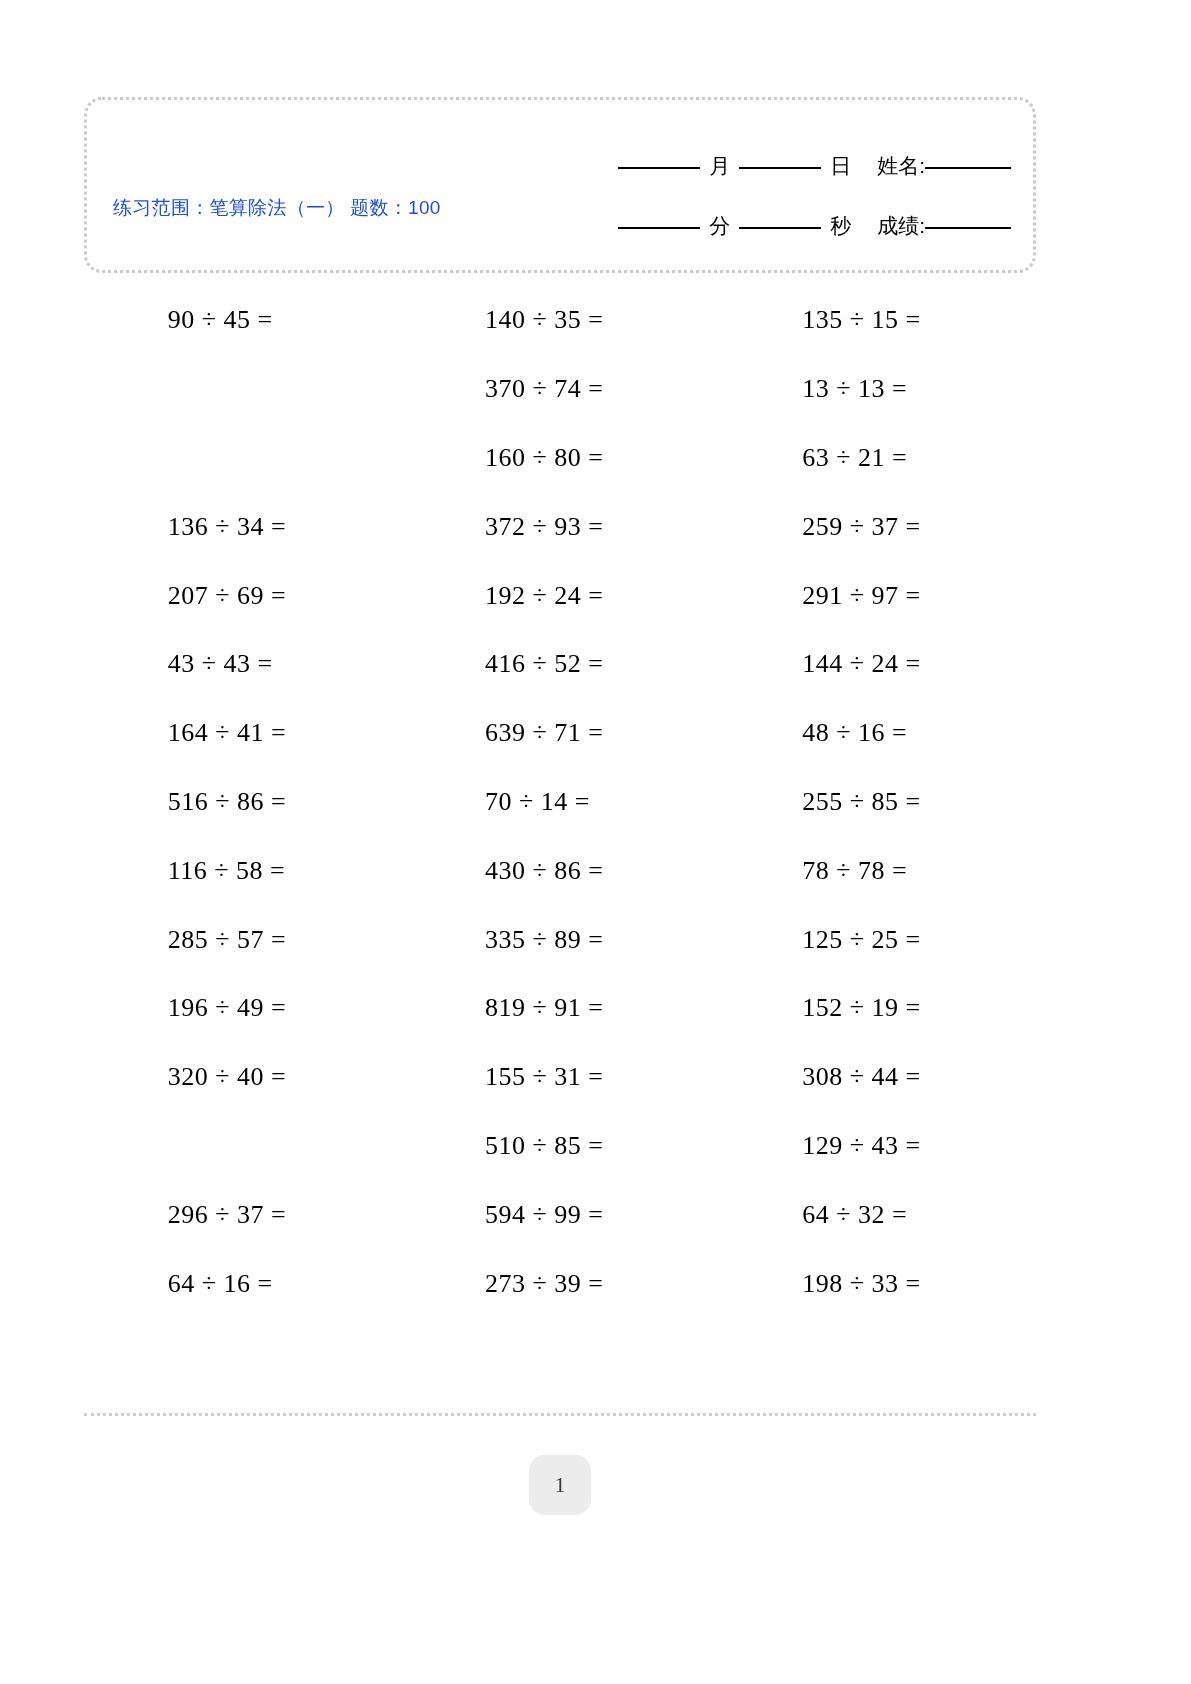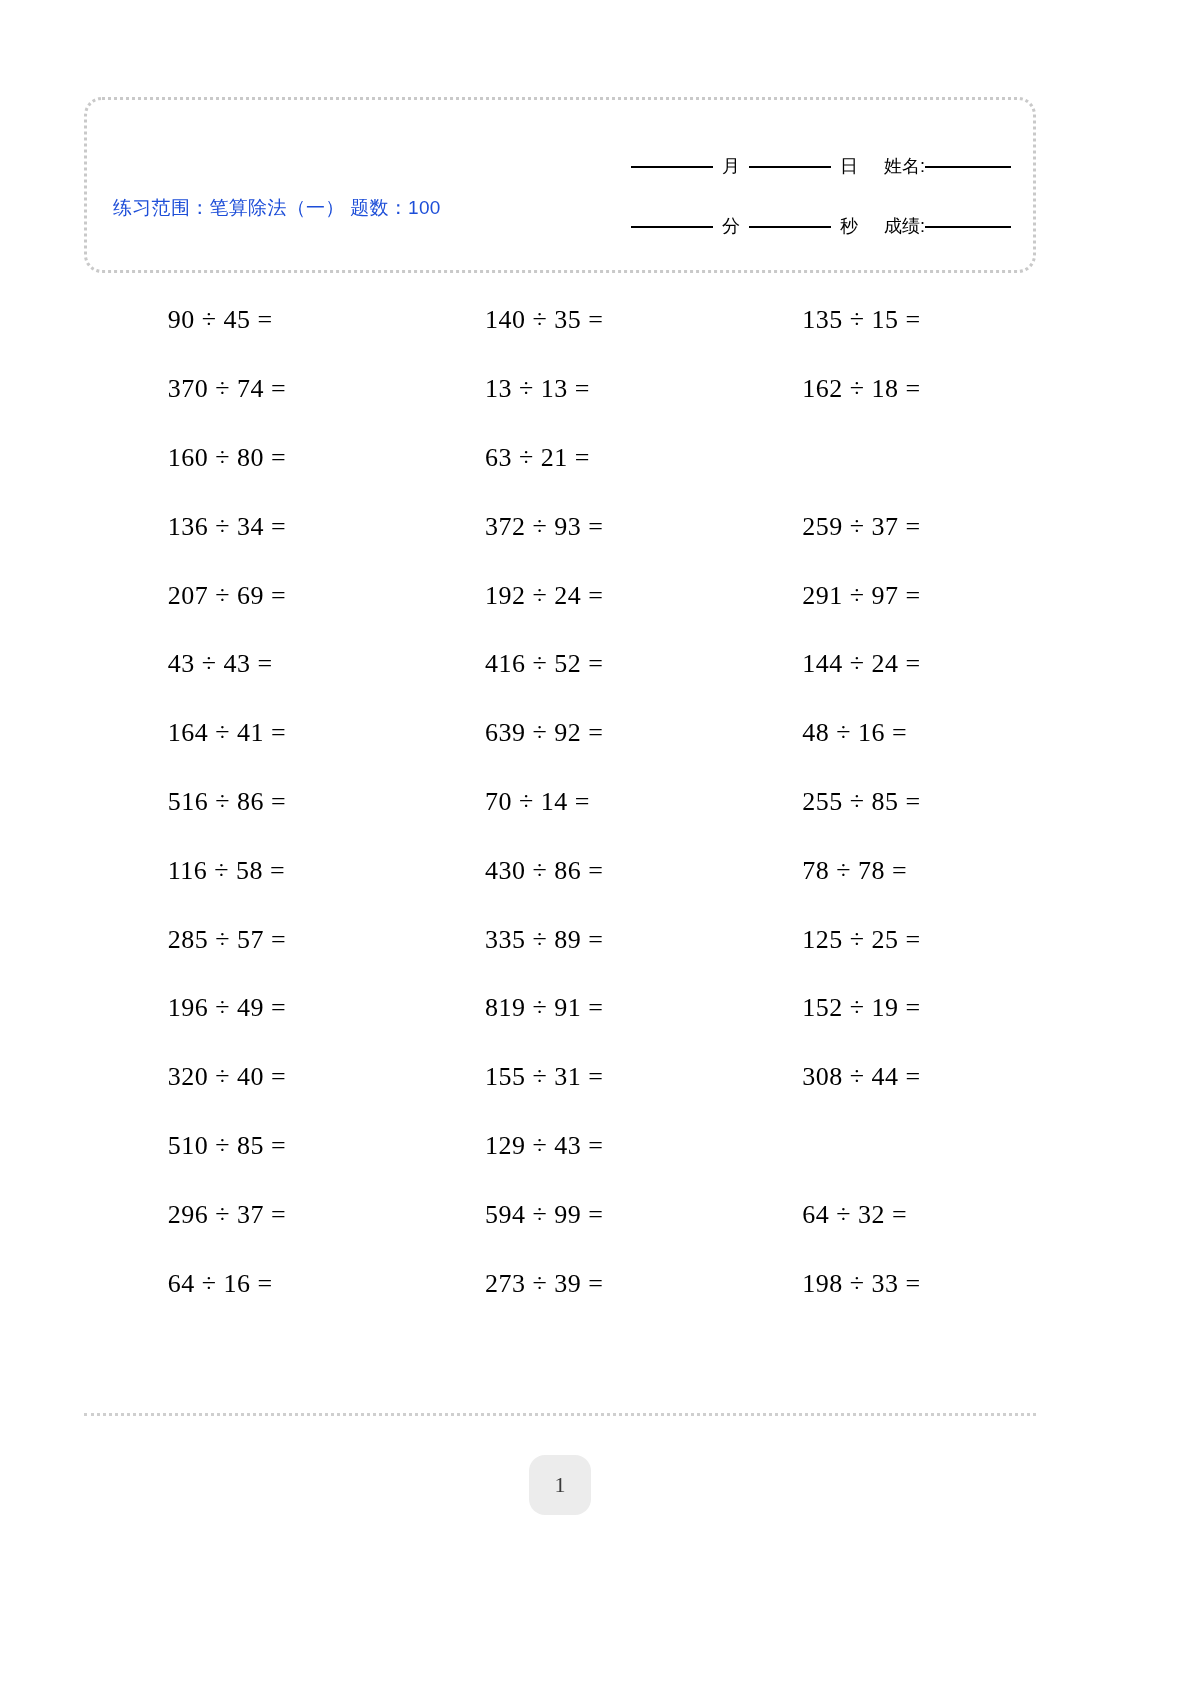--- a/index.html
+++ b/index.html
@@ -49,21 +49,21 @@
 
   .header-right {
     position: absolute;
     right: 22px;
     top: 36px;
     width: 470px;
     text-align: right;
   }
   .hr-line {
     font-family: "Liberation Sans", "DejaVu Sans", sans-serif;
-    font-size: 18px;
+    font-size: 21px;
     line-height: 60px;
     white-space: nowrap;
     display: block;
     text-align: right;
   }
   .blank-rule {
     display: inline-block;
     border-bottom: 2px solid #000;
     vertical-align: 4px;
   }
@@ -76,20 +76,21 @@
   .problems {
     position: absolute;
     left: 84px;
     top: 286px;
     width: 952px;
   }
   .prow {
     display: flex;
     height: 68.8px;
     align-items: center;
+    justify-content: flex-end;
   }
   .cell {
     width: 33.333%;
     text-align: center;
     font-size: 26px;
     font-family: "Liberation Serif", "DejaVu Serif", serif;
     white-space: nowrap;
     letter-spacing: 0.5px;
   }
   .cell-inner {
@@ -152,21 +153,20 @@
 
     <div class="prow">
       <div class="cell col1"><span class="cell-inner">90 ÷ 45 =</span></div>
       <div class="cell"><span class="cell-inner">140 ÷ 35 =</span></div>
       <div class="cell"><span class="cell-inner">135 ÷ 15 =</span></div>
     </div>
 
     <div class="prow">
       <div class="cell col1"><span class="cell-inner">370 ÷ 74 =</span></div>
       <div class="cell"><span class="cell-inner">13 ÷ 13 =</span></div>
-      <div class="cell"><span class="cell-inner">162 ÷ 18 =</span></div>
     </div>
 
     <div class="prow">
       <div class="cell"><span class="cell-inner">160 ÷ 80 =</span></div>
       <div class="cell"><span class="cell-inner">63 ÷ 21 =</span></div>
     </div>
 
     <div class="prow">
       <div class="cell col1"><span class="cell-inner">136 ÷ 34 =</span></div>
       <div class="cell"><span class="cell-inner">372 ÷ 93 =</span></div>
@@ -180,21 +180,21 @@
     </div>
 
     <div class="prow">
       <div class="cell col1"><span class="cell-inner">43 ÷ 43 =</span></div>
       <div class="cell"><span class="cell-inner">416 ÷ 52 =</span></div>
       <div class="cell"><span class="cell-inner">144 ÷ 24 =</span></div>
     </div>
 
     <div class="prow">
       <div class="cell col1"><span class="cell-inner">164 ÷ 41 =</span></div>
-      <div class="cell"><span class="cell-inner">639 ÷ 92 =</span></div>
+      <div class="cell"><span class="cell-inner">639 ÷ 71 =</span></div>
       <div class="cell"><span class="cell-inner">48 ÷ 16 =</span></div>
     </div>
 
     <div class="prow">
       <div class="cell col1"><span class="cell-inner">516 ÷ 86 =</span></div>
       <div class="cell"><span class="cell-inner">70 ÷ 14 =</span></div>
       <div class="cell"><span class="cell-inner">255 ÷ 85 =</span></div>
     </div>
 
     <div class="prow">

